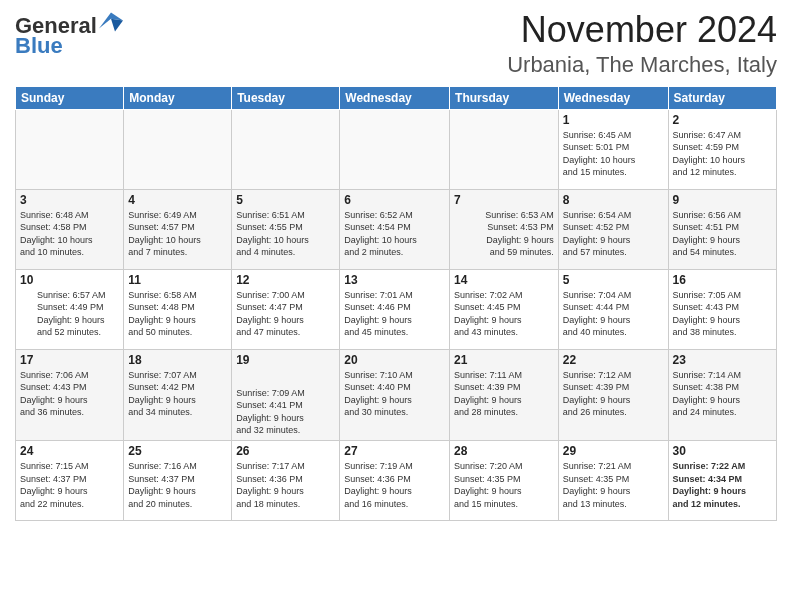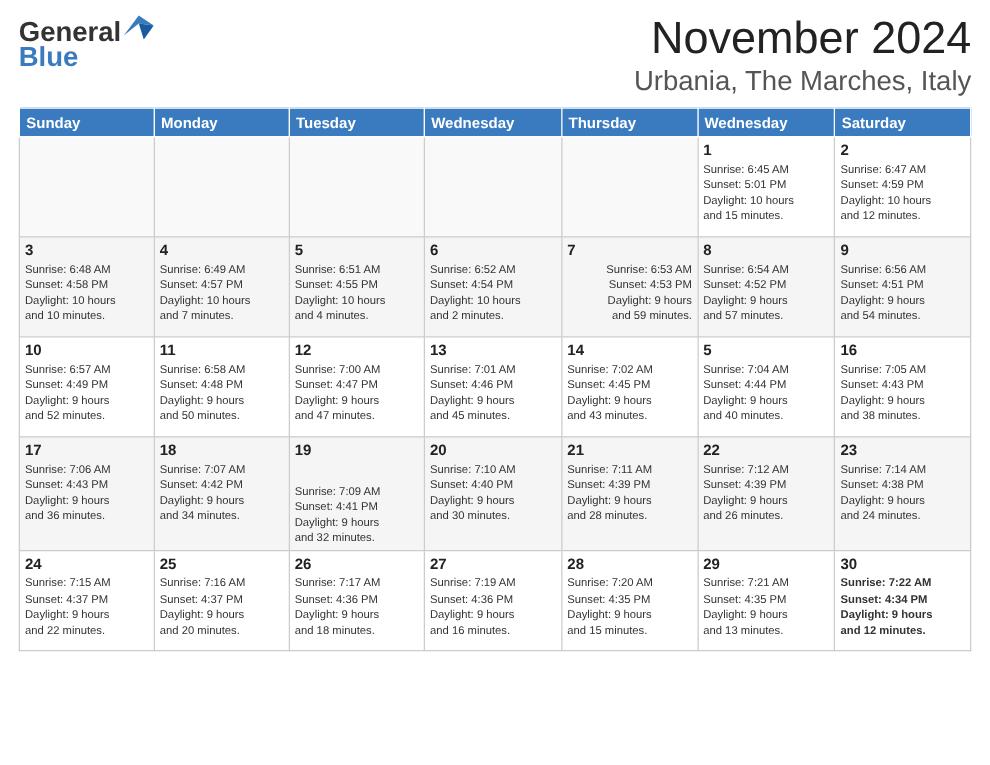--- a/index.html
+++ b/index.html
@@ -203,21 +203,21 @@
             <span class="day-num">9</span>
             <div class="day-info" style="white-space: pre-line;">Sunrise: 6:56 AM
 Sunset: 4:51 PM
 Daylight: 9 hours
 and 54 minutes.</div>
           </td>
         </tr>
         <tr>
           <td>
             <span class="day-num">10</span>
-            <div class="day-info" style="white-space: pre-line;">Sunrise: 6:57 AM
+            <div class="day-info" style="white-space: pre-line; margin-left: 17px;">Sunrise: 6:57 AM
 Sunset: 4:49 PM
 Daylight: 9 hours
 and 52 minutes.</div>
           </td>
           <td>
             <span class="day-num">11</span>
             <div class="day-info" style="white-space: pre-line;">Sunrise: 6:58 AM
 Sunset: 4:48 PM
 Daylight: 9 hours
 and 50 minutes.</div>

